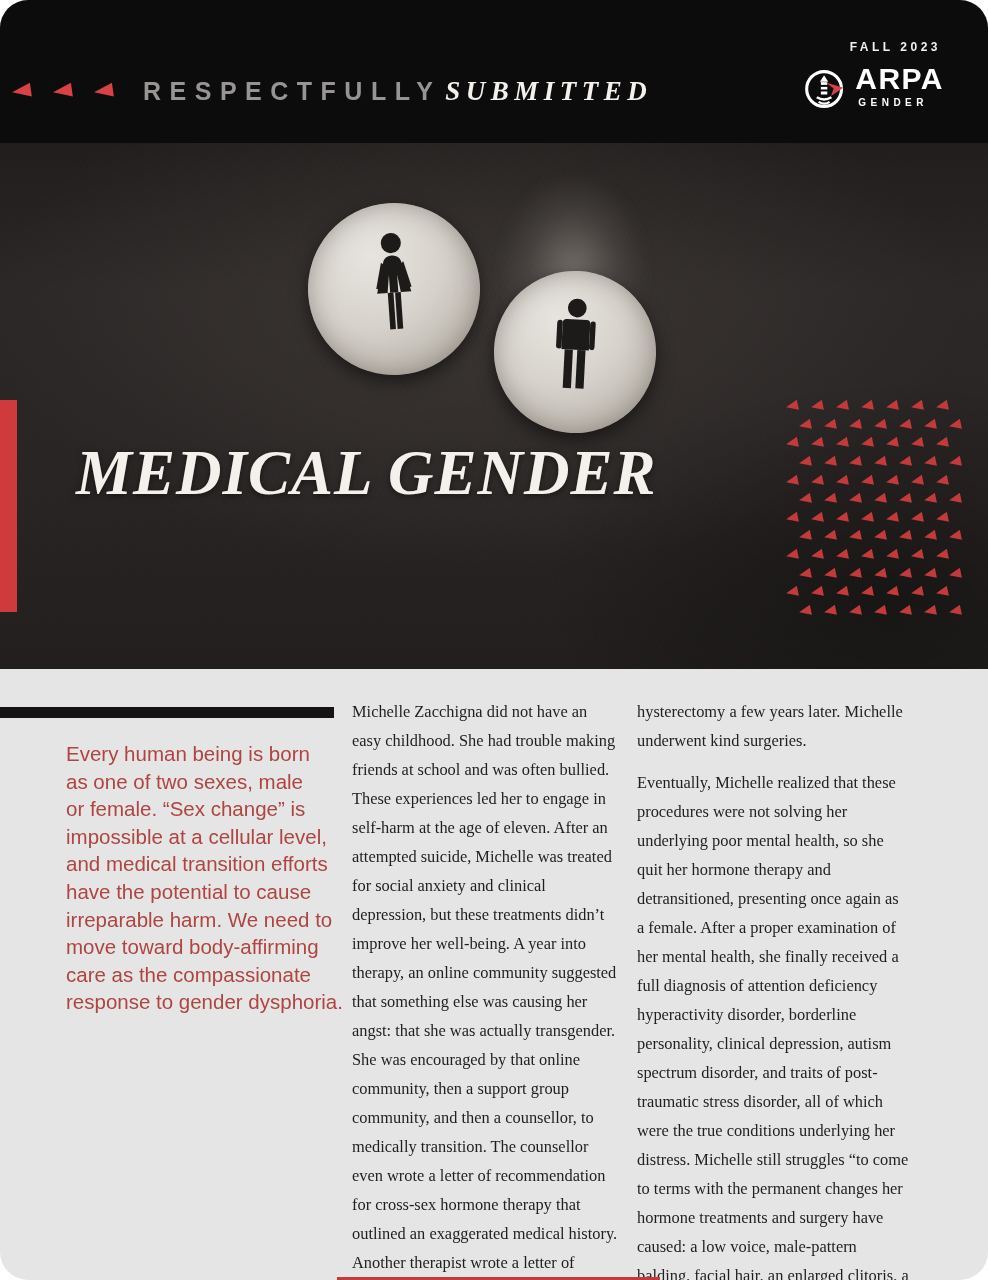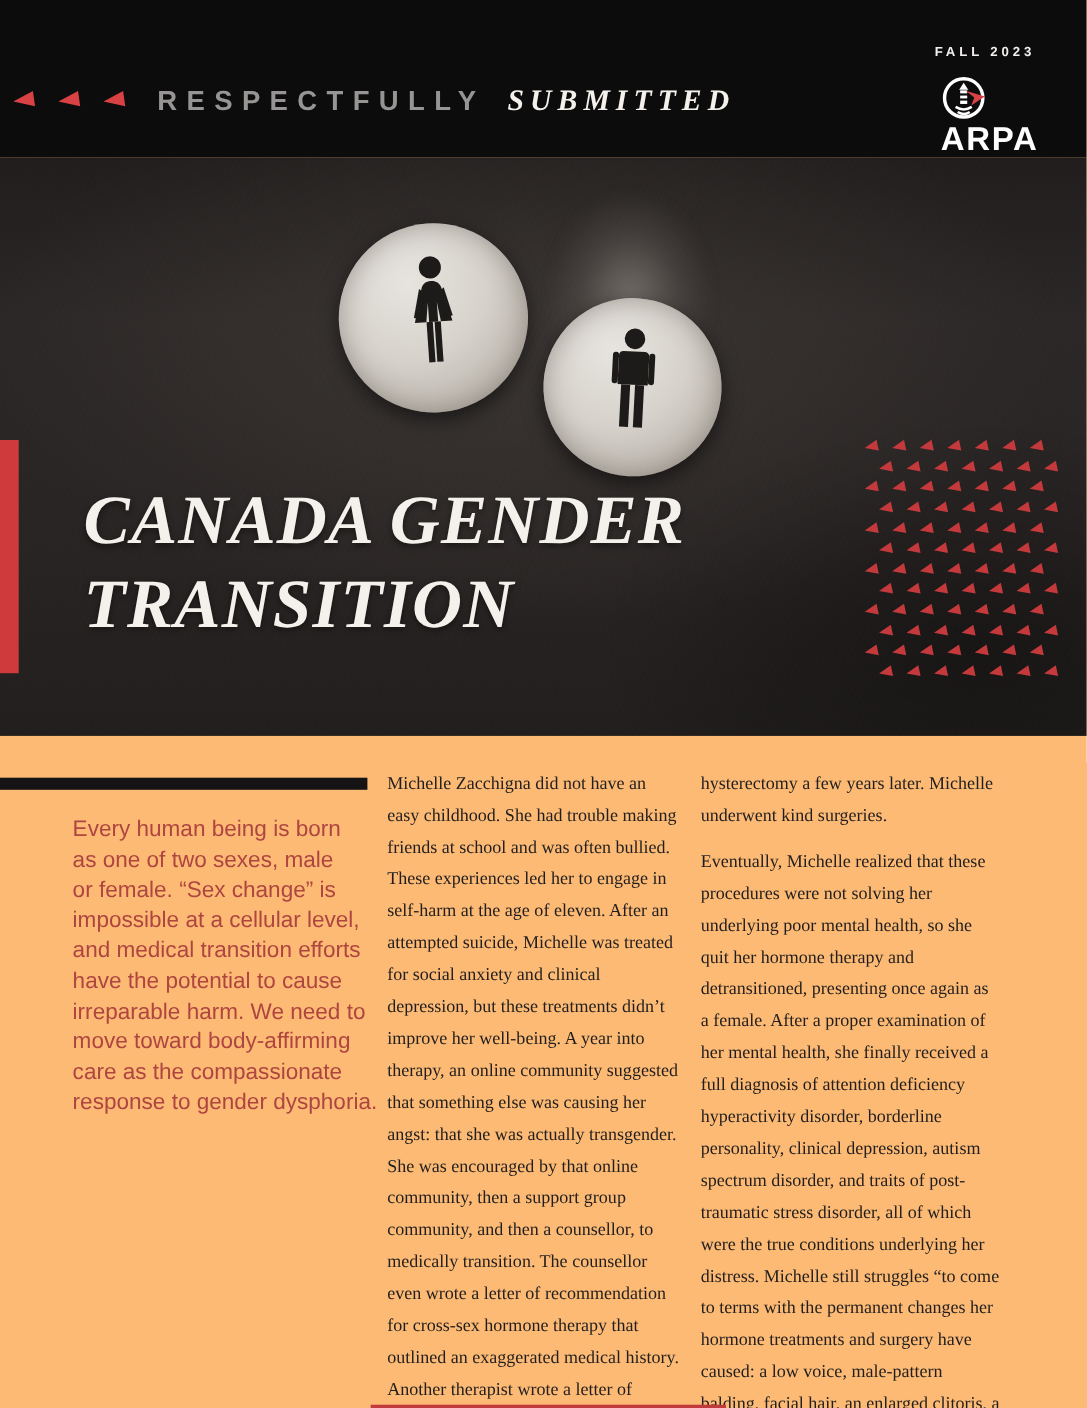--- a/index.html
+++ b/index.html
@@ -1,27 +1,27 @@
 <!DOCTYPE html>
 <html><head>
 <meta charset="utf-8">
 <style>
   html,body{margin:0;padding:0;background:#ffffff;}
   body{font-family:"Liberation Sans", sans-serif;}
-  .page{position:relative;width:988px;height:1280px;background:#fdba74;overflow:hidden;}
+  .page{position:relative;width:988px;height:1280px;background:#e5e5e5;overflow:hidden;border-radius:28px;}
 
   
   .header-bar{position:absolute;left:0;top:0;width:988px;height:143px;background:#0d0c0c;}
   .issue-label{position:absolute;right:47px;top:40px;color:#f2f0ee;font-size:12px;font-weight:bold;letter-spacing:3.5px;}
   .masthead{position:absolute;left:143px;top:76px;display:flex;align-items:baseline;white-space:nowrap;}
   .masthead-word1{color:#979593;font-size:25px;font-weight:bold;letter-spacing:8.5px;font-family:"Liberation Sans",sans-serif;}
-  .masthead-word2{color:#f4f1ec;font-size:27px;font-style:italic;font-weight:600;letter-spacing:5.5px;margin-left:20px;font-family:"Liberation Serif","DejaVu Serif",serif;}
+  .masthead-word2{color:#f4f1ec;font-size:27px;font-style:italic;font-weight:600;letter-spacing:5.5px;margin-left:4px;font-family:"Liberation Serif","DejaVu Serif",serif;}
   .header-tris{position:absolute;left:12px;top:84px;display:flex;gap:22px;}
   .header-tri{width:0;height:0;border-top:7px solid transparent;border-bottom:7px solid transparent;border-right:19px solid #d94244;transform:rotate(-8deg);}
-  .logo{position:absolute;right:44px;top:64px;display:flex;align-items:flex-start;flex-direction:column;}
+  .logo{position:absolute;right:44px;top:64px;display:flex;align-items:flex-start;}
   .logo-icon{width:44px;height:46px;margin-right:8px;margin-top:2px;}
   .logo-textcol{display:flex;flex-direction:column;align-items:flex-start;}
   .logo-name{color:#ffffff;font-size:30px;font-weight:bold;letter-spacing:1.5px;line-height:30px;}
   .logo-sub{color:#ffffff;font-size:10px;font-weight:bold;letter-spacing:4.5px;margin-top:3px;margin-left:3px;}
 
   
   .hero{position:absolute;left:0;top:143px;width:988px;height:526px;overflow:hidden;
     background:
       radial-gradient(780px 420px at 48% 32%, rgba(86,80,76,.38), rgba(0,0,0,0) 62%),
       radial-gradient(500px 300px at 90% 85%, rgba(0,0,0,.35), rgba(0,0,0,0) 70%),
@@ -121,22 +121,21 @@
         <rect x="12.5" y="21.5" width="5" height="26" rx="2.4" fill="#1d1b1a"></rect>
         <rect x="42.5" y="21.5" width="5" height="26" rx="2.4" fill="#1d1b1a"></rect>
         <rect x="20.5" y="48" width="7.5" height="35" fill="#1d1b1a"></rect>
         <rect x="32" y="48" width="7.5" height="35" fill="#1d1b1a"></rect>
       </svg>
     </div>
 
     <div class="hero-red-bar"></div>
 
     <div class="hero-title">
-      <div>CANADA GENDER</div>
-      <div>TRANSITION</div>
+      <div>MEDICAL GENDER</div>
     </div>
 
     <div class="triangle-pattern">
         <div class="tri-row">
           <span class="tri" style="border-right-color: rgb(196, 58, 60);"></span>
           <span class="tri" style="border-right-color: rgb(196, 58, 60);"></span>
           <span class="tri" style="border-right-color: rgb(196, 58, 60);"></span>
           <span class="tri" style="border-right-color: rgb(196, 58, 60);"></span>
           <span class="tri" style="border-right-color: rgb(196, 58, 60);"></span>
           <span class="tri" style="border-right-color: rgb(196, 58, 60);"></span>

